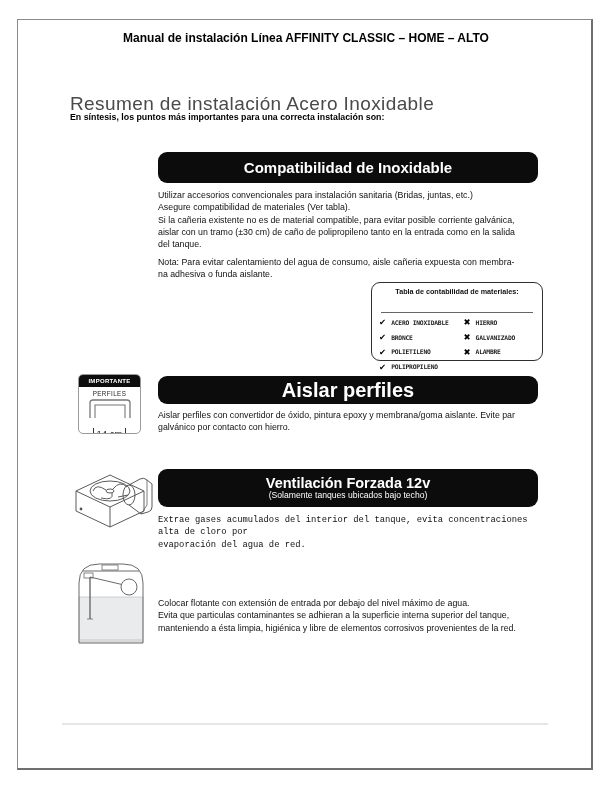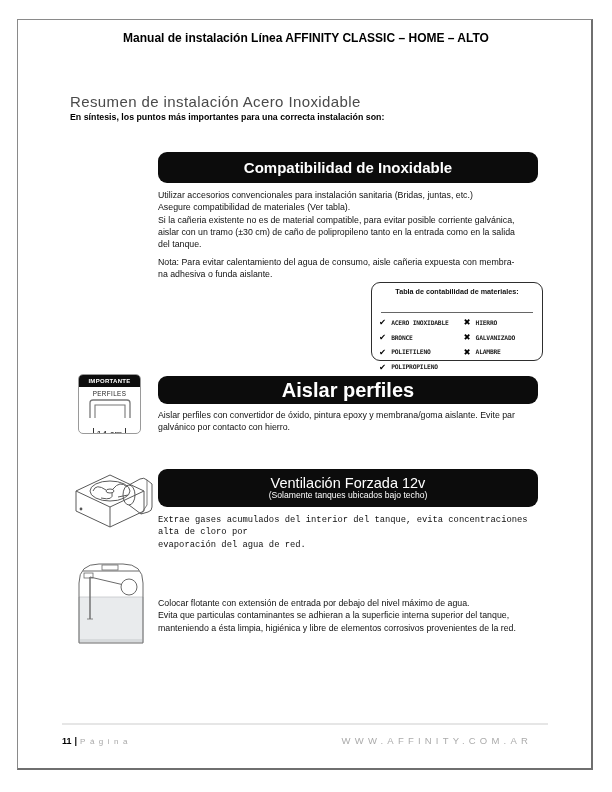--- a/index.html
+++ b/index.html
@@ -3,30 +3,30 @@
 <meta charset="utf-8">
 <style>
   html,body{margin:0;padding:0;background:#fff;}
   .sheet{position:relative;width:612px;height:792px;background:#fff;overflow:hidden;
          font-family:"Liberation Sans",sans-serif;color:#111;}
   .page-border{position:absolute;left:17px;top:19px;width:576px;height:751px;
          border:1px solid #8a8a8a;border-right:2px solid #6f6f6f;border-bottom:2px solid #6f6f6f;
          box-sizing:border-box;}
   .doc-header{position:absolute;left:0;top:31px;width:612px;text-align:center;
          font-size:12px;font-weight:bold;color:#000;}
-  .doc-title{position:absolute;left:70px;top:93px;font-size:15px;font-weight:normal;
+  .doc-title{position:absolute;left:70px;top:93px;font-size:19px;font-weight:normal;
          color:#4a4a4a;letter-spacing:0.4px;}
   .doc-subtitle{position:absolute;left:70px;top:112px;font-size:8.8px;font-weight:bold;color:#000;}
 
   .banner{position:absolute;left:158px;width:380px;background:#0c0c0c;border-radius:9px;
          color:#fff;display:flex;align-items:center;justify-content:center;box-sizing:border-box;}
   .banner-1{top:152px;height:31px;font-size:15px;font-weight:600;}
   .banner-2{top:376px;height:28px;font-size:20px;font-weight:700;}
   .banner-3{top:469px;height:38px;flex-direction:column;line-height:1.15;}
-  .banner-3 .b-main{font-size:14.5px;font-weight:400;text-align:right;}
+  .banner-3 .b-main{font-size:14.5px;font-weight:700;text-align:right;}
   .banner-3 .b-sub{font-size:8.6px;font-weight:normal;}
   .banner-4{top:560px;height:31px;font-size:15px;font-weight:600;}
 
   .body-text{position:absolute;left:158px;width:392px;font-size:8.8px;line-height:1.4;
          color:#101010;white-space:pre-line;}
   .p-main{top:189px;}
   .p-note{top:256px;}
   .p-aislar{top:409px;}
   .p-vent{top:514px;font-family:Liberation Mono, monospace;}
   .p-flot{top:597px;}
@@ -172,19 +172,13 @@
       <path d="M18,21 L18,63" stroke-width="1.4"></path>
       <path d="M15,63 L21,63" stroke-width="0.8"></path>
     </g>
     <path d="M8,83 L70,83 L70,86 L8,86 Z" fill="#d7dadc" stroke="none"></path>
   </svg>
   <div class="body-text p-flot">Colocar flotante con extensión de entrada por debajo del nivel máximo de agua.
 Evita que particulas contaminantes se adhieran a la superficie interna superior del tanque,
 manteniendo a ésta limpia, higiénica y libre de elementos corrosivos provenientes de la red.</div>
 
   <div class="footer-line"></div>
-  <div class="footer">
-    <div>
-      <span class="pg-num">11</span><span class="pg-sep">|</span><span class="pg-word">Página</span>
-    </div>
-    <span class="site">WWW.AFFINITY.COM.AR</span>
-  </div>
 </div>
 
 </body></html>

